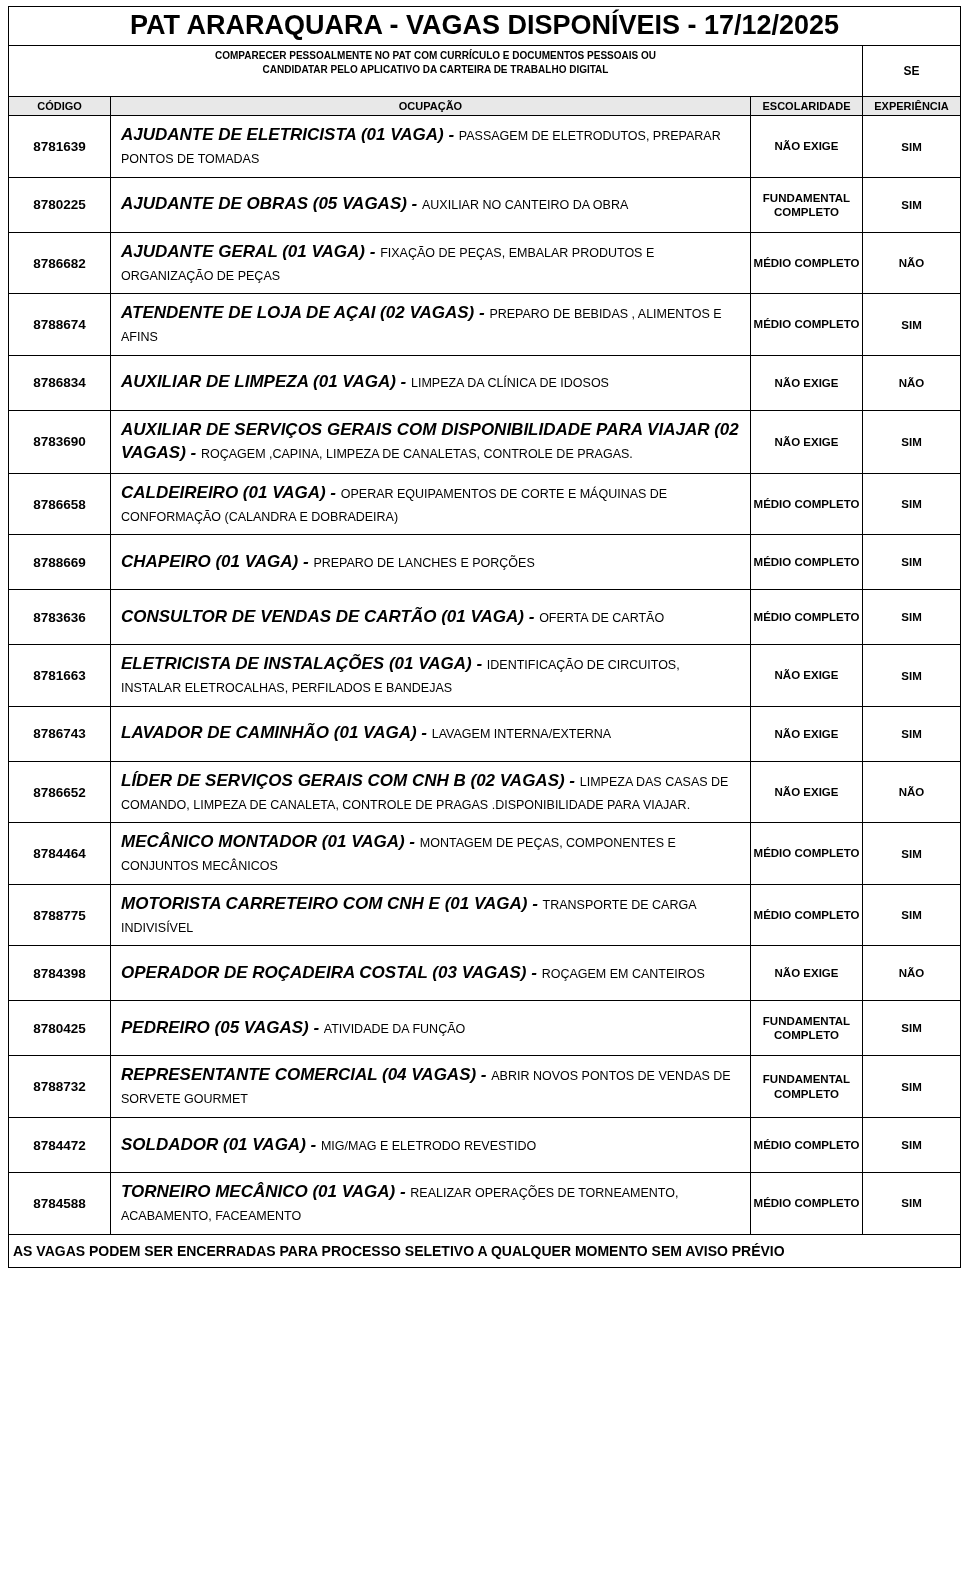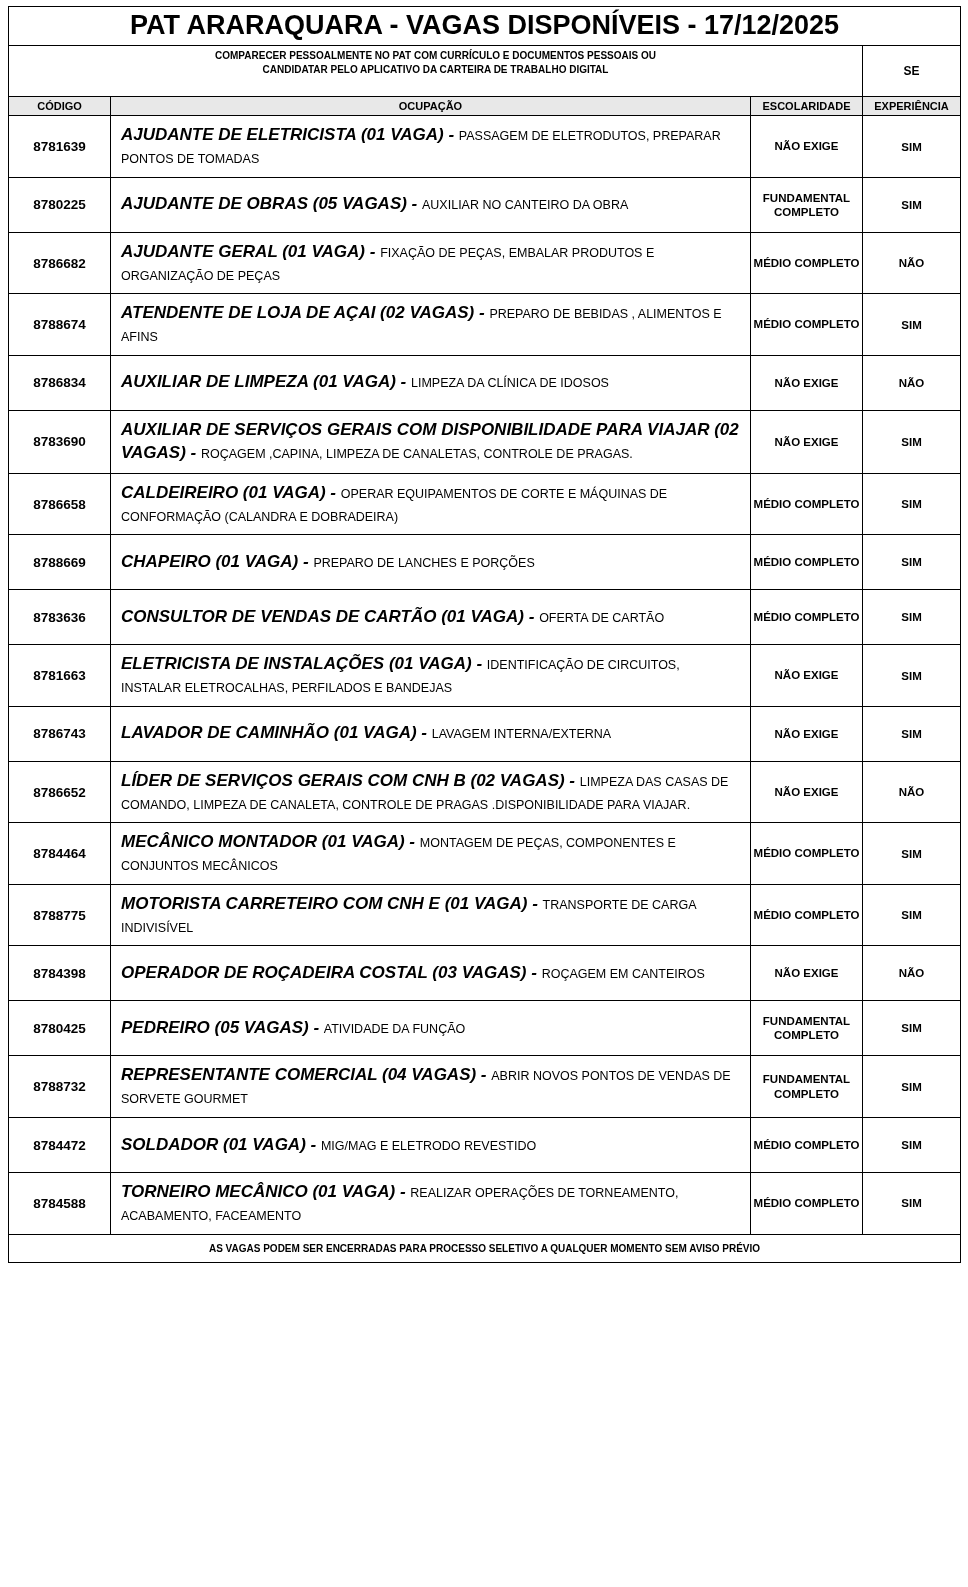--- a/index.html
+++ b/index.html
@@ -88,22 +88,22 @@
     margin-left: 25px;
   }
   .exp {
     text-align: center;
     font-size: 11.5px;
     font-weight: bold;
     padding: 21px 2px;
   }
   
   .footer-cell {
-    text-align: center;
-    font-size: 10px;
+    text-align: left;
+    font-size: 14px;
     font-weight: bold;
     padding: 8px 4px 8px 4px;
     margin-top: 19px;
   }
 </style>
 </head>
 <body>
 
 <div class="page">
   <table class="sheet">

